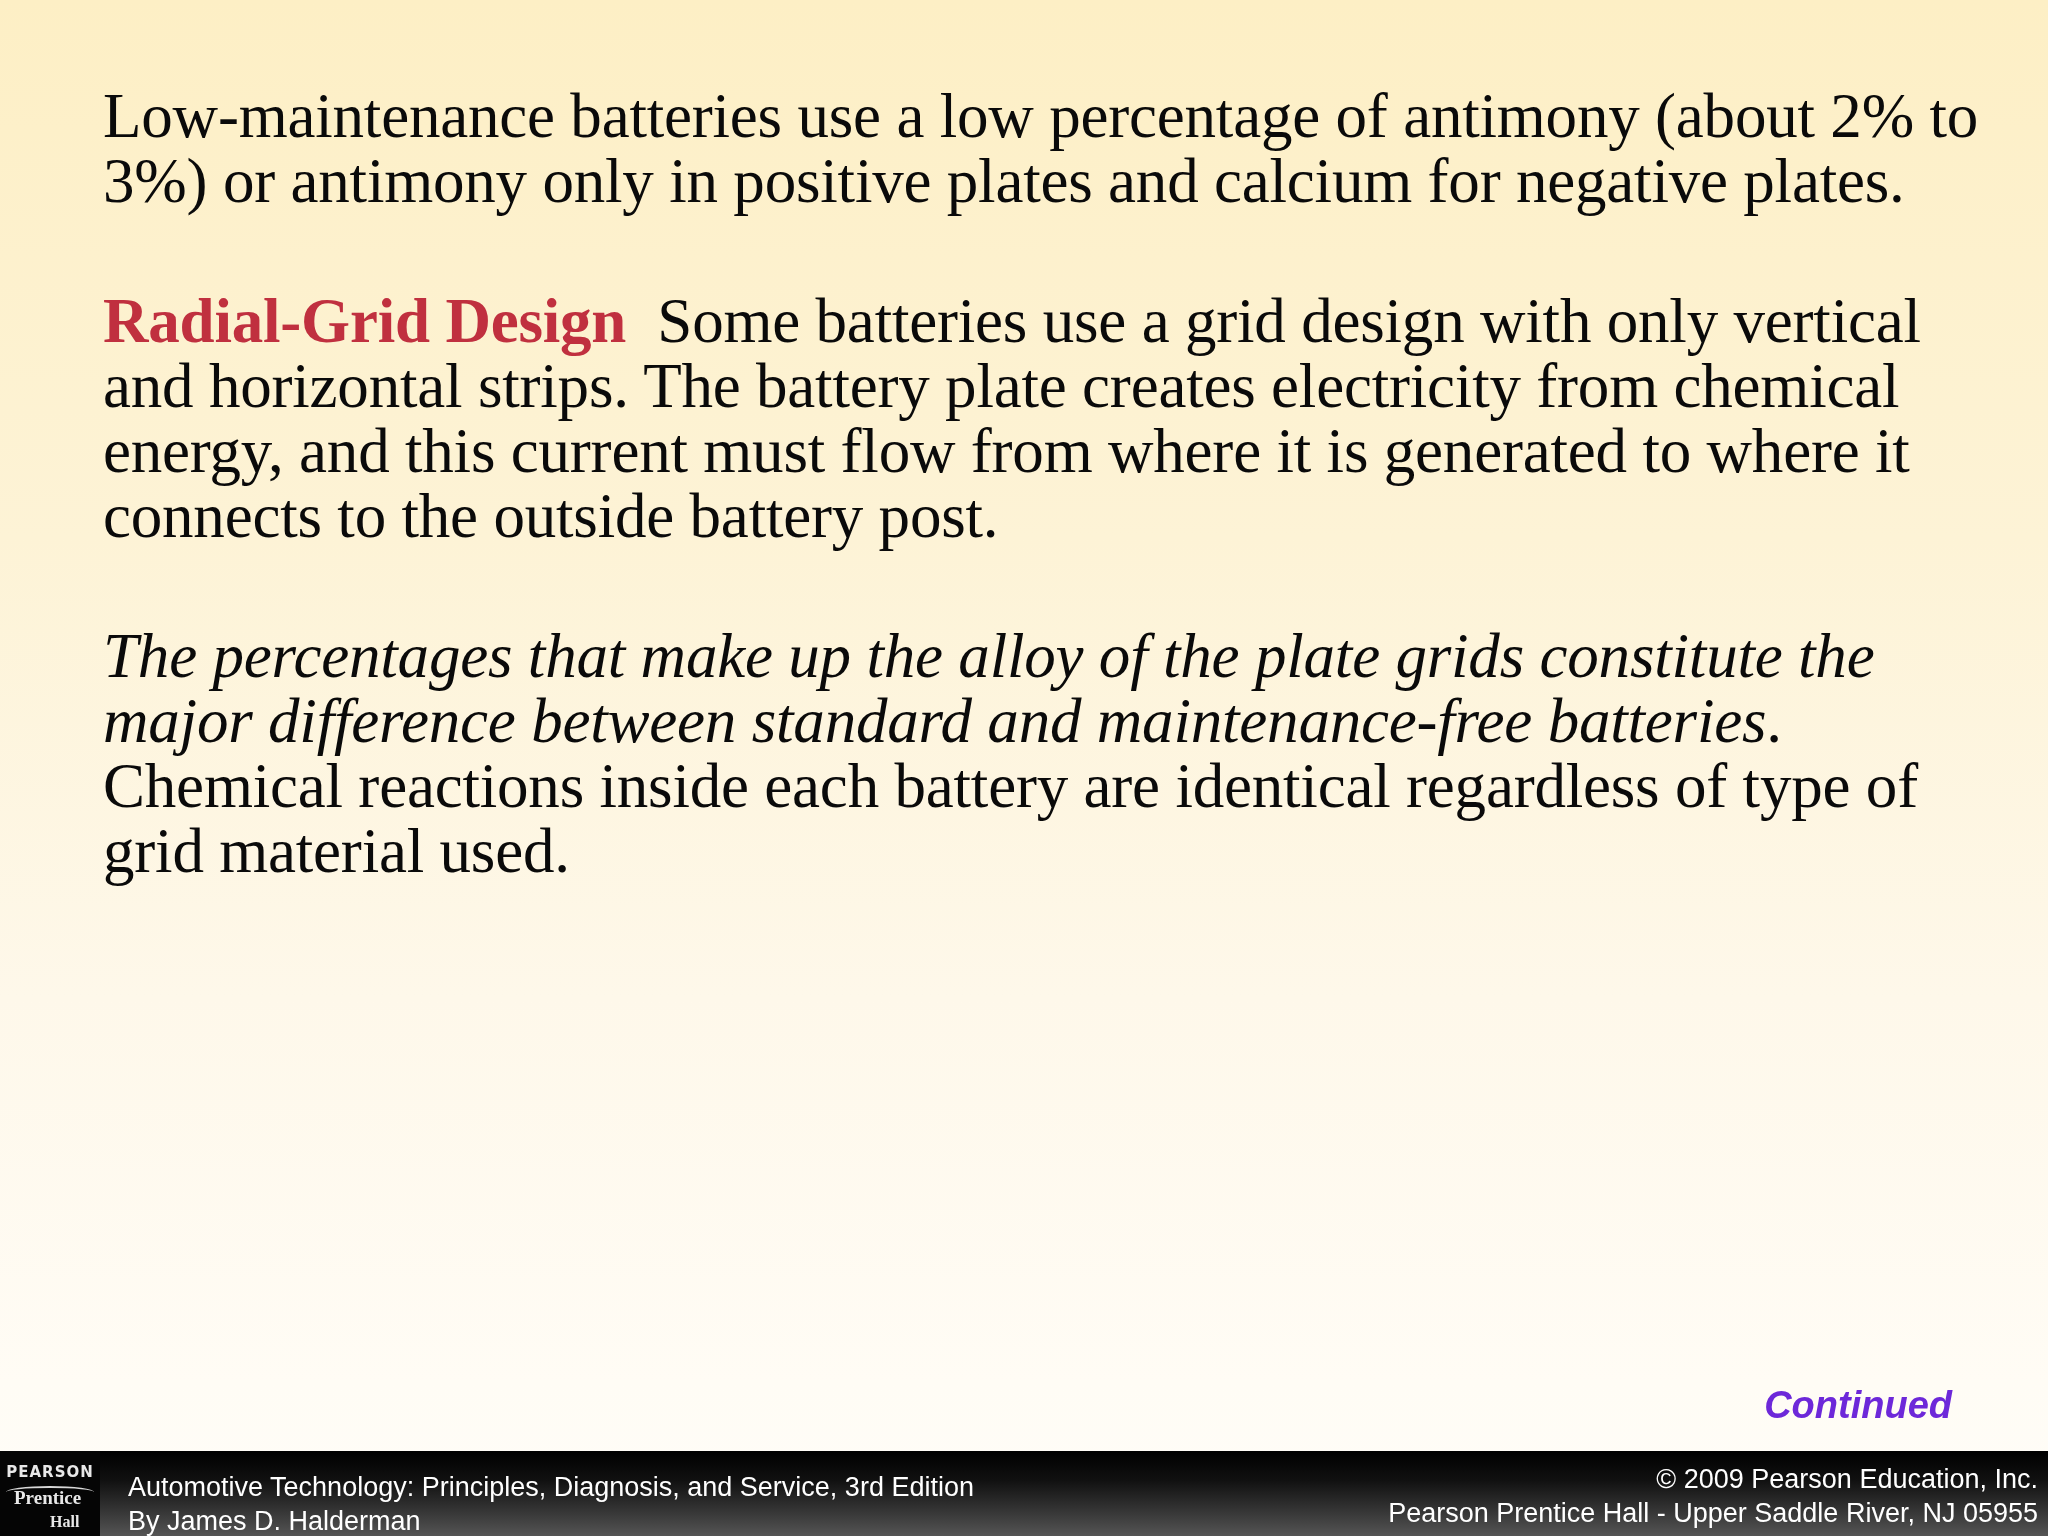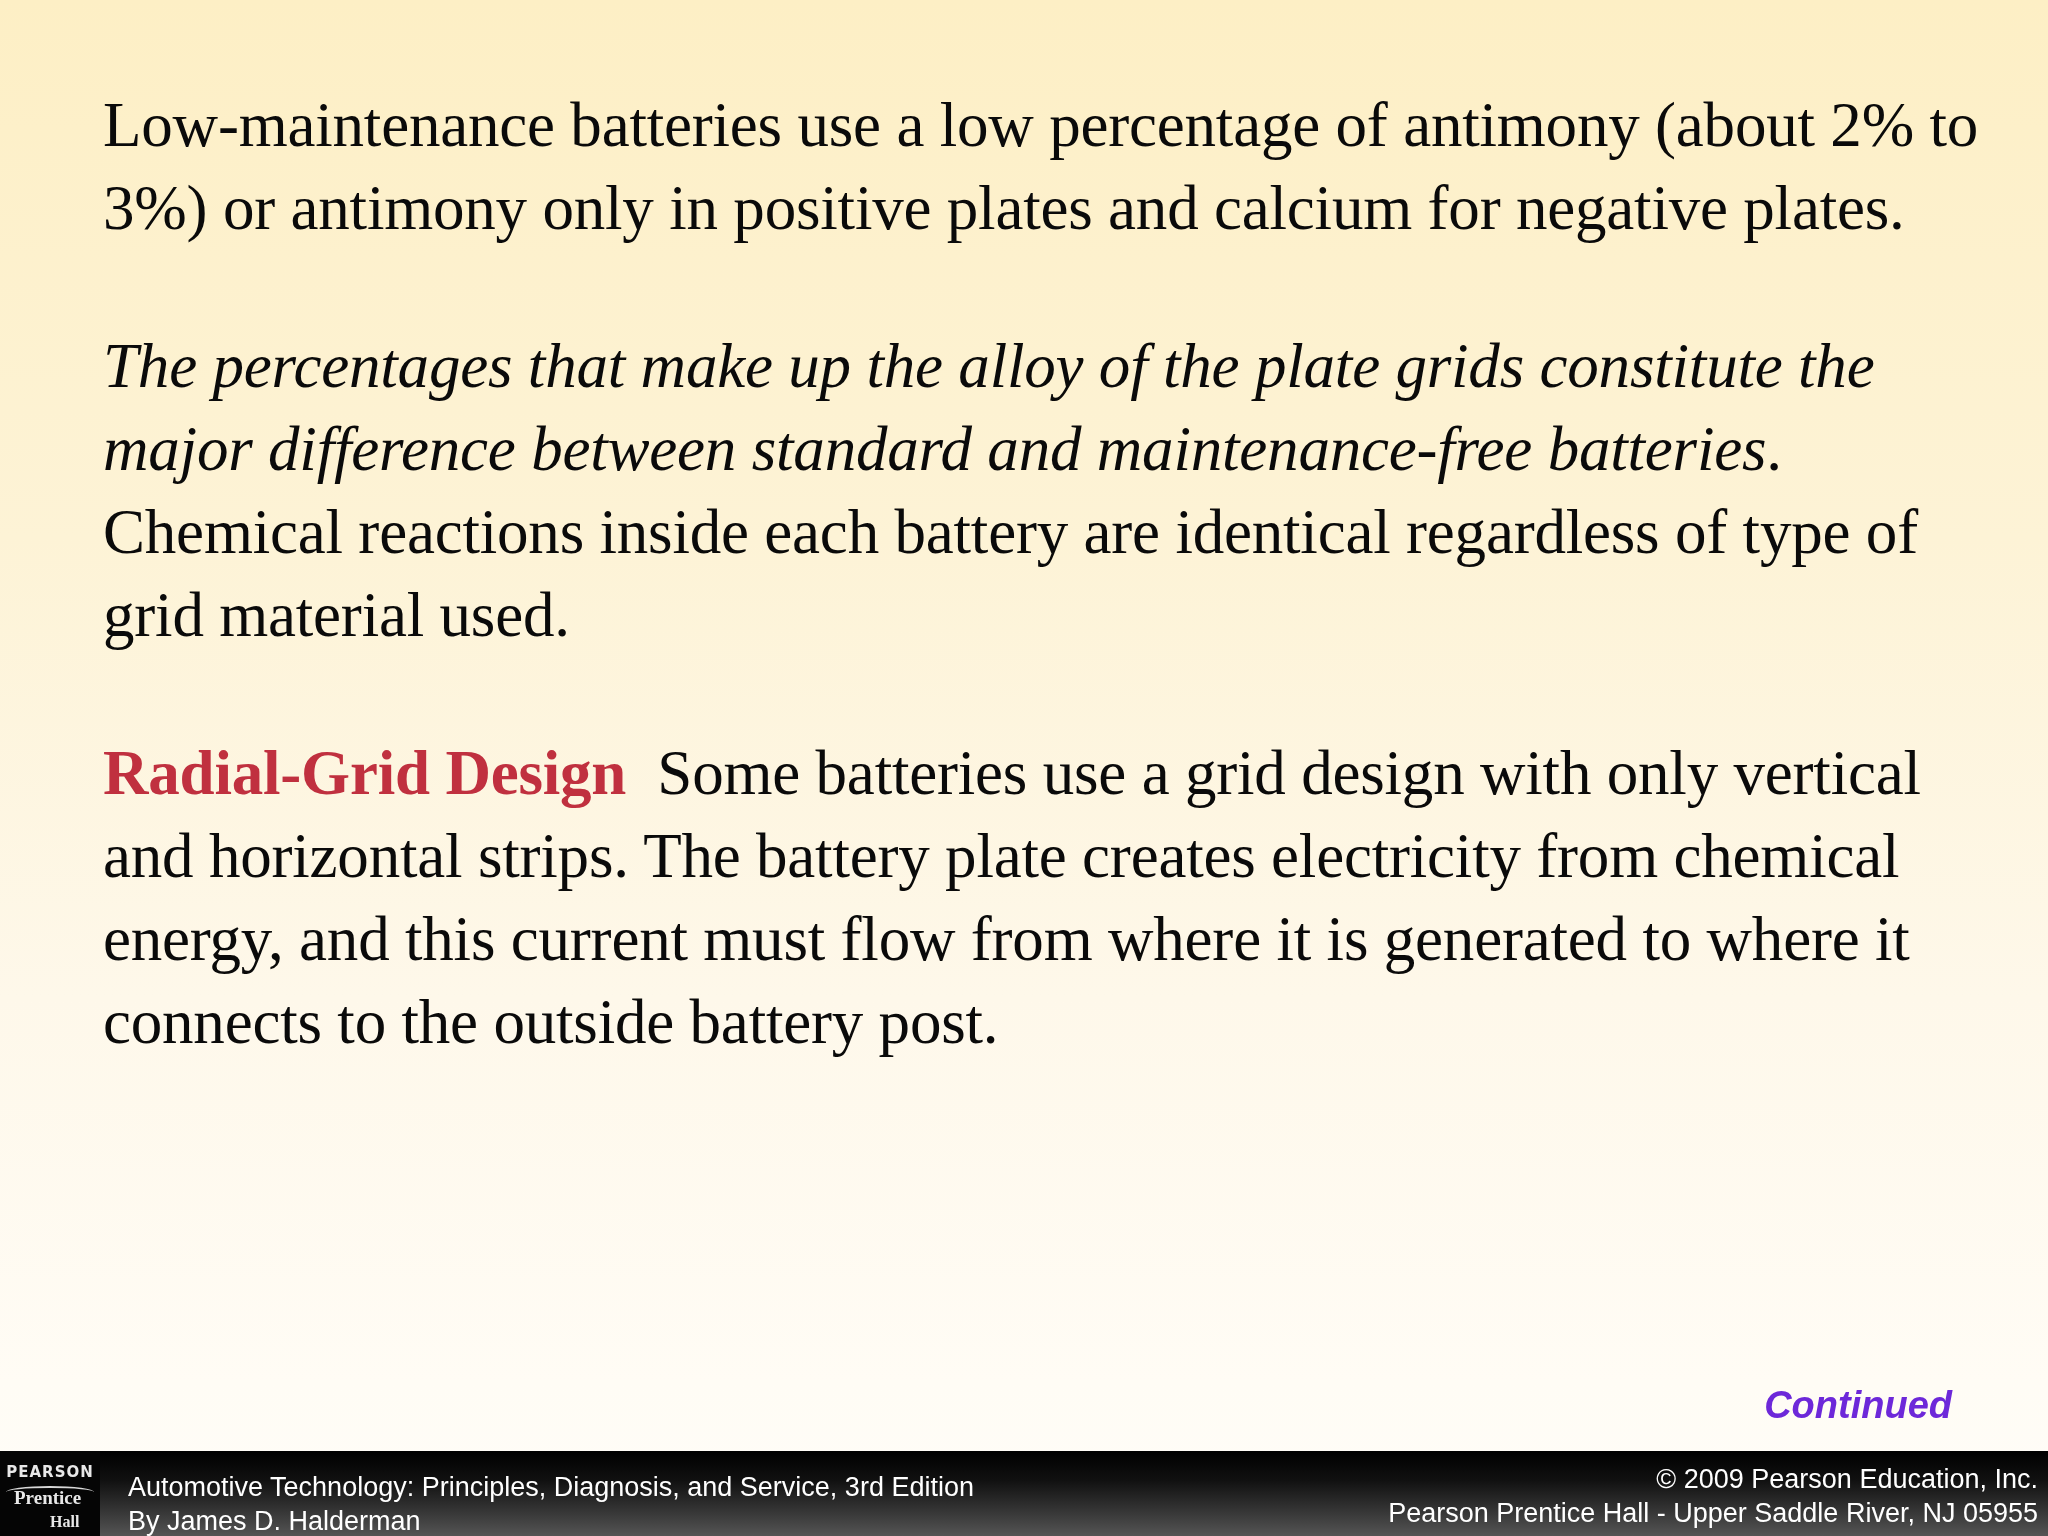--- a/index.html
+++ b/index.html
@@ -16,21 +16,21 @@
     color: #0a0a0a;
   }
   .slide-body {
     position: absolute;
     left: 103px;
     top: 84px;
     width: 1900px;
   }
   .para {
     font-size: 63px;
-    line-height: 83px;
+    line-height: 65px;
     margin: 0;
     letter-spacing: -0.2px;
   }
   .para.p1 { }
   .para.p2 { margin-top: 75px; }
   .para.p3 { margin-top: 75px; }
   .para.p4 { margin-top: 75px; }
   .italic { font-style: italic; }
   .heading {
     color: #c0303f;
@@ -121,26 +121,26 @@
   .footer-line { display: block; white-space: nowrap; }
 </style>
 </head>
 <body>
 
 <div class="slide-body">
   <p class="para p1">
     <span>Low-maintenance batteries use a low percentage of antimony (about 2% to 3%) or antimony only in positive plates and calcium for negative plates.</span>
   </p>
 
+  <p class="para p3">
+    <span class="heading">Radial-Grid Design</span>&nbsp; <span>Some batteries use a grid design with only vertical and horizontal strips. The battery plate creates electricity from chemical energy, and this current must flow from where it is generated to where it connects to the outside battery post.</span>
+  </p>
+
   <p class="para p2">
     <span class="italic">The percentages that make up the alloy of the plate grids constitute the major difference between standard and maintenance-free batteries</span><span>. Chemical reactions inside each battery are identical regardless of type of grid material used.</span>
-  </p>
-
-  <p class="para p3">
-    <span class="heading">Radial-Grid Design</span>&nbsp; <span>Some batteries use a grid design with only vertical and horizontal strips. The battery plate creates electricity from chemical energy, and this current must flow from where it is generated to where it connects to the outside battery post.</span>
   </p>
 
 </div>
 
 <div class="continued">Continued</div>
 
 <div class="footer">
   <div class="logo">
     <div class="logo-top">PEARSON</div>
     <div class="logo-arc"></div>

